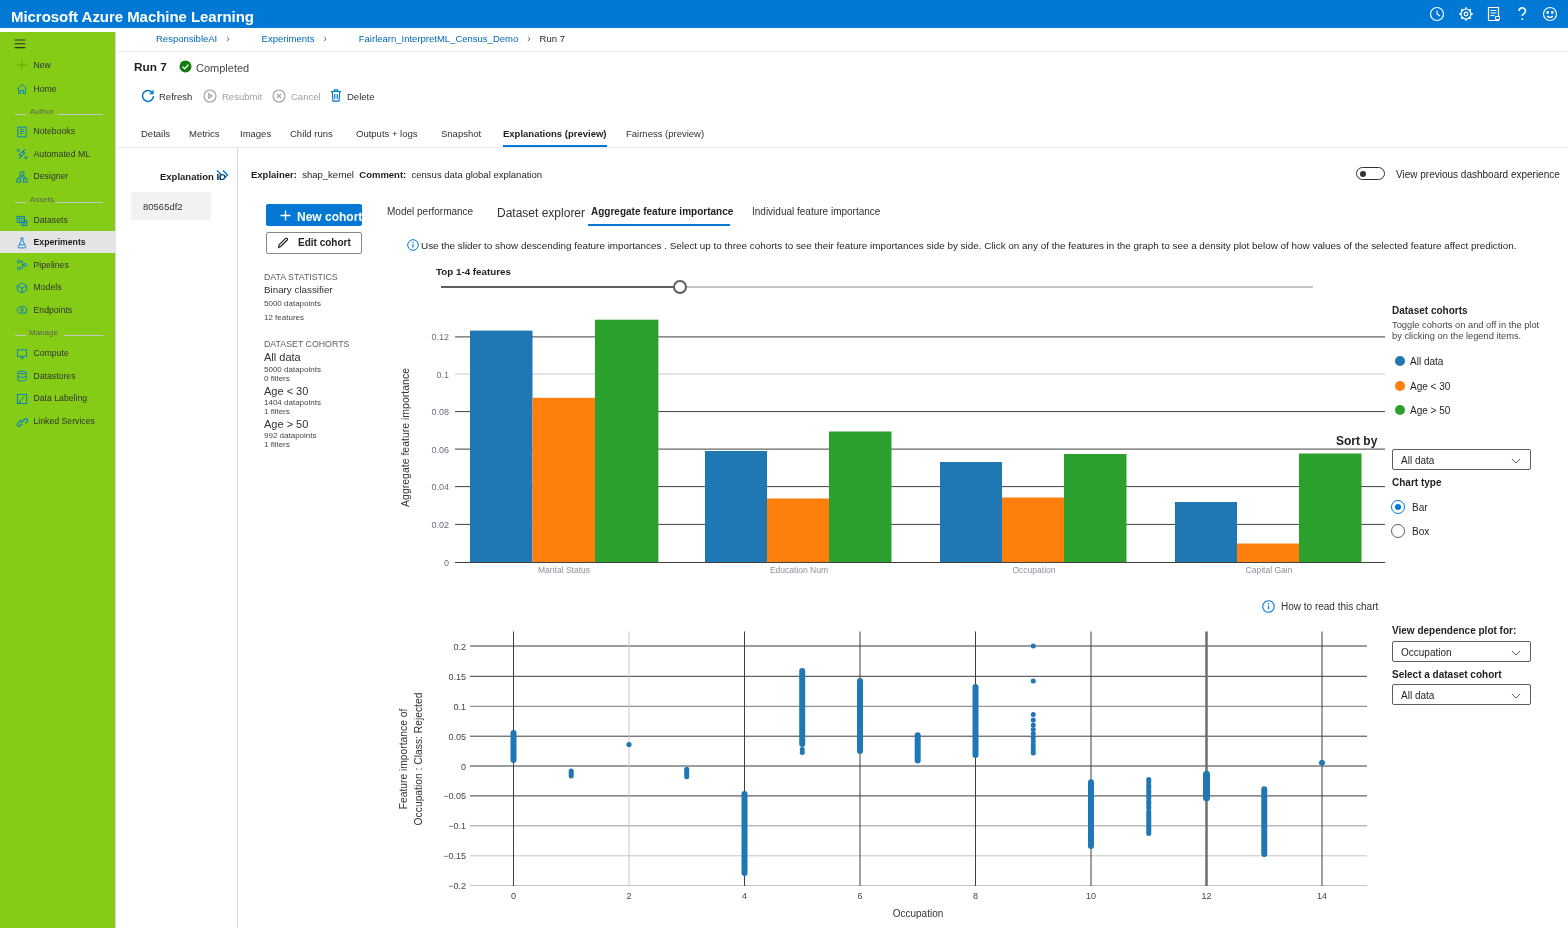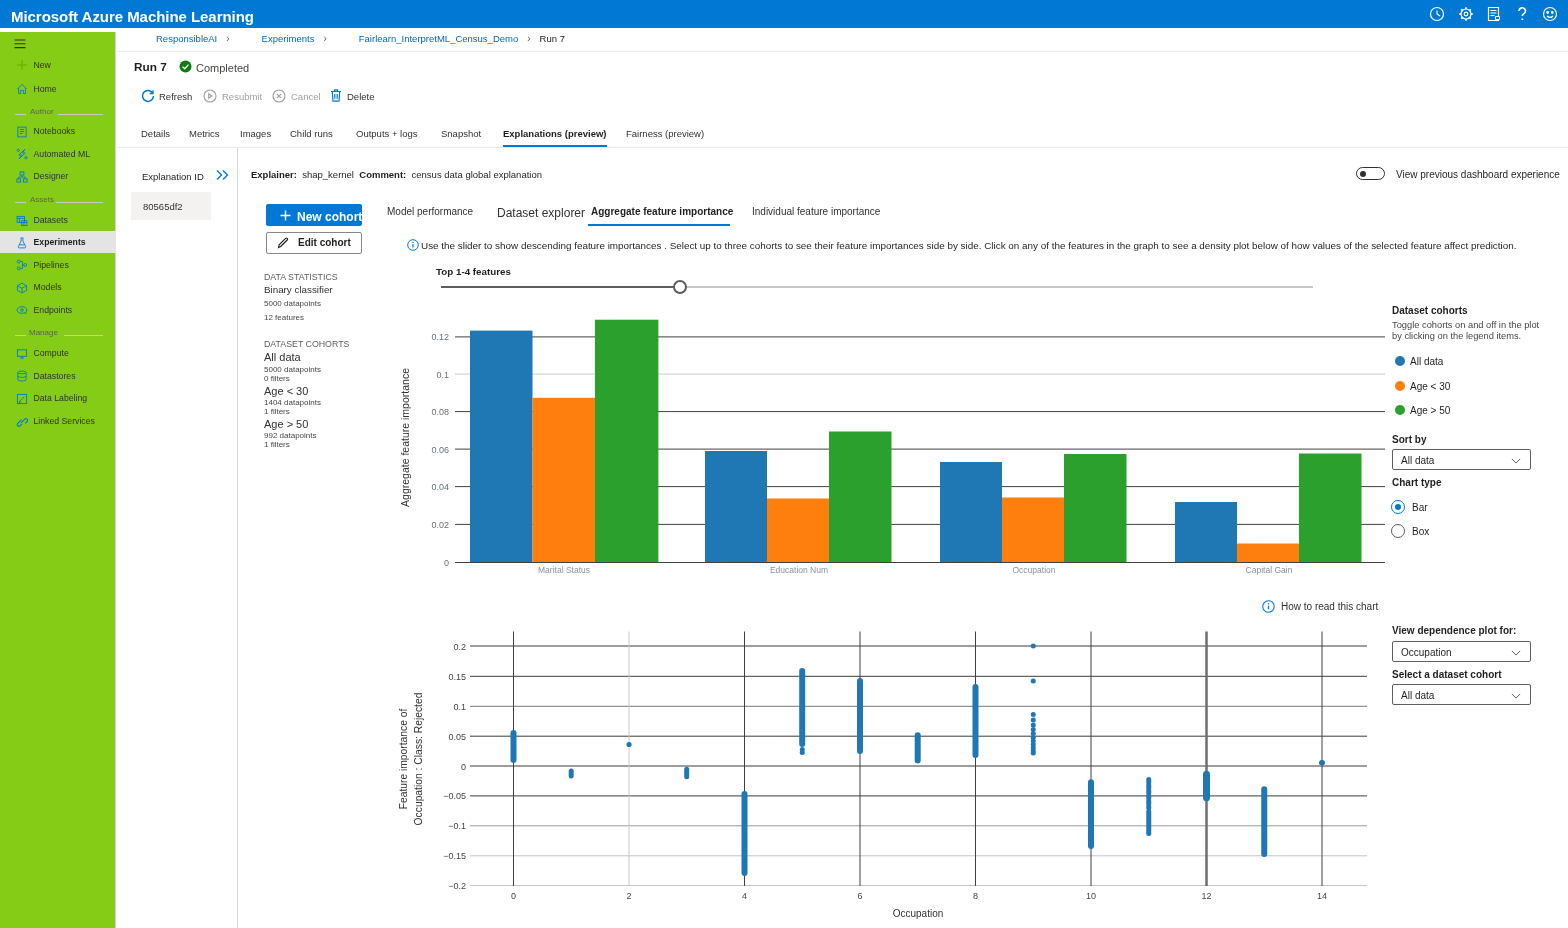--- a/index.html
+++ b/index.html
@@ -235,21 +235,21 @@
   <div class="tb" style="left:189px;top:128px">Metrics</div>
   <div class="tb" style="left:240px;top:128px">Images</div>
   <div class="tb" style="left:290px;top:128px">Child runs</div>
   <div class="tb" style="left:356px;top:128px">Outputs + logs</div>
   <div class="tb" style="left:441px;top:128px">Snapshot</div>
   <div class="tb bold" style="left:503px;top:128px;color:#201f1e">Explanations (preview)</div>
   <div class="tb" style="left:626px;top:128px">Fairness (preview)</div>
   <div class="abs" style="left:503px;top:145px;width:104px;height:2px;background:#0078d4"></div>
   <div class="hline" style="left:117px;top:147px;width:1451px"></div>
 
-  <div class="abs" style="left:142px;top:171px;font-size:9.5px;font-weight:normal;color:#201f1e">Explanation ID</div>
+  <div class="abs" style="left:160px;top:171px;font-size:9.5px;font-weight:bold;color:#201f1e">Explanation ID</div>
   <svg class="abs" style="left:215px;top:169px" width="15" height="12" viewBox="0 0 15 12" fill="none" stroke="#0078d4" stroke-width="1.4">
       <path d="M2 1.5 L6.5 6 L2 10.5 M8 1.5 L12.5 6 L8 10.5"></path>
     </svg>
   <div class="abs" style="left:131px;top:192px;width:80px;height:28px;background:#f3f2f1"></div>
   <div class="abs" style="left:143px;top:201px;font-size:9.5px;color:#323130">80565df2</div>
   <div class="vline" style="left:237px;top:148px;height:780px"></div>
 
   <div class="abs" style="left:251px;top:169px;font-size:9.5px;color:#201f1e"><b>Explainer:</b>&nbsp; shap_kernel &nbsp;<b>Comment:</b>&nbsp; census data global explanation</div>
 
   <div class="abs" style="left:1356px;top:167px;width:29px;height:13px;border:1px solid #323130;border-radius:7px;background:#fff"></div>
@@ -437,21 +437,21 @@
 <div id="rightpanel">
   <div class="abs" style="left:1392px;top:305px;font-size:10px;font-weight:bold;color:#201f1e">Dataset cohorts</div>
   <div class="abs" style="left:1392px;top:320px;font-size:9.3px;color:#484644;line-height:10.5px">Toggle cohorts on and off in the plot<br>by clicking on the legend items.</div>
   <div class="abs" style="left:1395px;top:356px;width:10px;height:10px;border-radius:50%;background:#1f77b4"></div>
   <div class="abs" style="left:1410px;top:356px;font-size:10px;color:#201f1e">All data</div>
   <div class="abs" style="left:1395px;top:381px;width:10px;height:10px;border-radius:50%;background:#ff7f0e"></div>
   <div class="abs" style="left:1410px;top:381px;font-size:10px;color:#201f1e">Age &lt; 30</div>
   <div class="abs" style="left:1395px;top:405px;width:10px;height:10px;border-radius:50%;background:#2ca02c"></div>
   <div class="abs" style="left:1410px;top:405px;font-size:10px;color:#201f1e">Age &gt; 50</div>
 
-  <div class="abs" style="left:1392px;top:434px;font-size:10px;font-weight:bold;color:#201f1e">Sort by</div>
+  <div class="abs" style="left:1336px;top:434px;font-size:12px;font-weight:bold;color:#201f1e">Sort by</div>
   <div class="drop" style="left:1392px;top:449px">
       <span class="dtx">All data</span>
       <svg class="chev" width="12" height="8" viewBox="0 0 12 8" fill="none" stroke="#605e5c" stroke-width="1.2">
         <path d="M1 1.5 L6 6.5 L11 1.5"></path>
       </svg>
     </div>
   <div class="abs" style="left:1392px;top:477px;font-size:10px;font-weight:bold;color:#201f1e">Chart type</div>
   <div class="abs" style="left:1391px;top:500px;width:14px;height:14px;border:1px solid #0078d4;border-radius:50%;background:#fff"></div>
   <div class="abs" style="left:1395px;top:504px;width:6px;height:6px;border-radius:50%;background:#0078d4"></div>
   <div class="abs" style="left:1412px;top:502px;font-size:10px;color:#201f1e">Bar</div>

